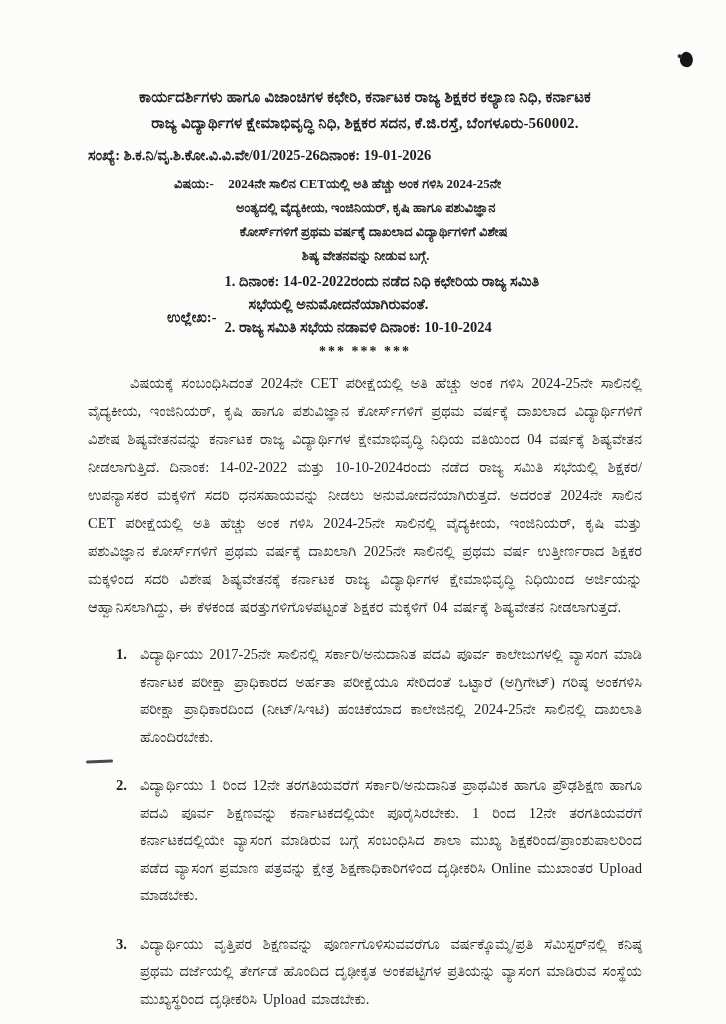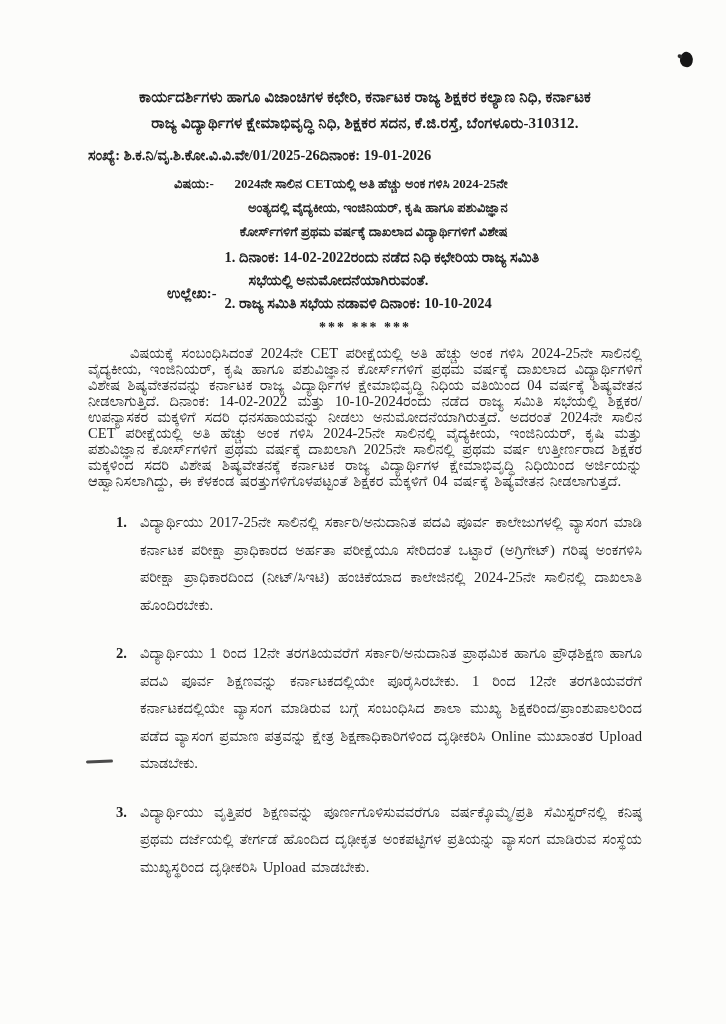--- a/index.html
+++ b/index.html
@@ -40,21 +40,21 @@
   }
   .subject-block {
     display: flex;
     margin-top: 8px;
     padding-left: 86px;
     font-weight: bold;
     font-size: 13px;
     line-height: 24px;
   }
   .subject-label { white-space: nowrap; padding-right: 8px; }
-  .subject-lines div { text-align: right; }
+  .subject-lines div { text-align: center; }
   .subject-lines .l2, .subject-lines .l4 { padding-left: 2px; }
   .subject-lines .l3 { padding-left: 18px; }
   .reference-block {
     display: flex;
     margin-top: 2px;
     padding-left: 79px;
     font-weight: bold;
     font-size: 14.5px;
     line-height: 23px;
   }
@@ -63,21 +63,21 @@
   .separator {
     text-align: center;
     font-weight: bold;
     font-size: 14px;
     letter-spacing: 2px;
     margin-top: 5px;
   }
   .body-para {
     margin-top: 9px;
     font-size: 14.6px;
-    line-height: 16px;
+    line-height: 28px;
     text-align: justify;
     text-indent: 42px;
     word-spacing: 2px;
   }
   .conditions {
     margin-top: 20px;
     padding-left: 28px;
   }
   .condition-item {
     display: flex;
@@ -128,35 +128,36 @@
 <body>
 
 <div class="page">
 
   <span class="corner-mark"></span>
 
   <div class="content">
 
     <div class="letterhead">
       <div>ಕಾರ್ಯದರ್ಶಿಗಳು ಹಾಗೂ ವಿಜಾಂಚಿಗಳ ಕಛೇರಿ, ಕರ್ನಾಟಕ ರಾಜ್ಯ ಶಿಕ್ಷಕರ ಕಲ್ಯಾಣ ನಿಧಿ, ಕರ್ನಾಟಕ</div>
-      <div>ರಾಜ್ಯ ವಿದ್ಯಾರ್ಥಿಗಳ ಕ್ಷೇಮಾಭಿವೃದ್ಧಿ ನಿಧಿ, ಶಿಕ್ಷಕರ ಸದನ, ಕೆ.ಜಿ.ರಸ್ತೆ, ಬೆಂಗಳೂರು-310312.</div>
+      <div>ರಾಜ್ಯ ವಿದ್ಯಾರ್ಥಿಗಳ ಕ್ಷೇಮಾಭಿವೃದ್ಧಿ ನಿಧಿ, ಶಿಕ್ಷಕರ ಸದನ, ಕೆ.ಜಿ.ರಸ್ತೆ, ಬೆಂಗಳೂರು-560002.</div>
     </div>
 
     <div class="ref-row">
       <span>ಸಂಖ್ಯೆ: ಶಿ.ಕ.ನಿ/ವೃ.ಶಿ.ಕೋ.ವಿ.ವಿ.ವೇ/01/2025-26</span>
       <span>ದಿನಾಂಕ: 19-01-2026</span>
     </div>
 
 
     <div class="subject-block">
       <span class="subject-label">ವಿಷಯ:-</span>
       <div class="subject-lines">
         <div class="l1">2024ನೇ ಸಾಲಿನ CETಯಲ್ಲಿ ಅತಿ ಹೆಚ್ಚು ಅಂಕ ಗಳಿಸಿ 2024-25ನೇ</div>
         <div class="l2">ಅಂತ್ಯದಲ್ಲಿ ವೈದ್ಯಕೀಯ, ಇಂಜಿನಿಯರ್, ಕೃಷಿ ಹಾಗೂ ಪಶುವಿಜ್ಞಾನ</div>
         <div class="l3">ಕೋರ್ಸ್‌ಗಳಿಗೆ ಪ್ರಥಮ ವರ್ಷಕ್ಕೆ ದಾಖಲಾದ ವಿದ್ಯಾರ್ಥಿಗಳಿಗೆ ವಿಶೇಷ</div>
+        <div class="l4">ಶಿಷ್ಯ ವೇತನವನ್ನು ನೀಡುವ ಬಗ್ಗೆ.</div>
       </div>
     </div>
 
     <div class="reference-block">
       <span class="reference-label">ಉಲ್ಲೇಖ:-</span>
       <div class="reference-lines">
         <div>1. ದಿನಾಂಕ: 14-02-2022ರಂದು ನಡೆದ ನಿಧಿ ಕಛೇರಿಯ ರಾಜ್ಯ ಸಮಿತಿ</div>
         <div class="cont">ಸಭೆಯಲ್ಲಿ ಅನುಮೋದನೆಯಾಗಿರುವಂತೆ.</div>
         <div>2. ರಾಜ್ಯ ಸಮಿತಿ ಸಭೆಯ ನಡಾವಳಿ ದಿನಾಂಕ: 10-10-2024</div>
       </div>

